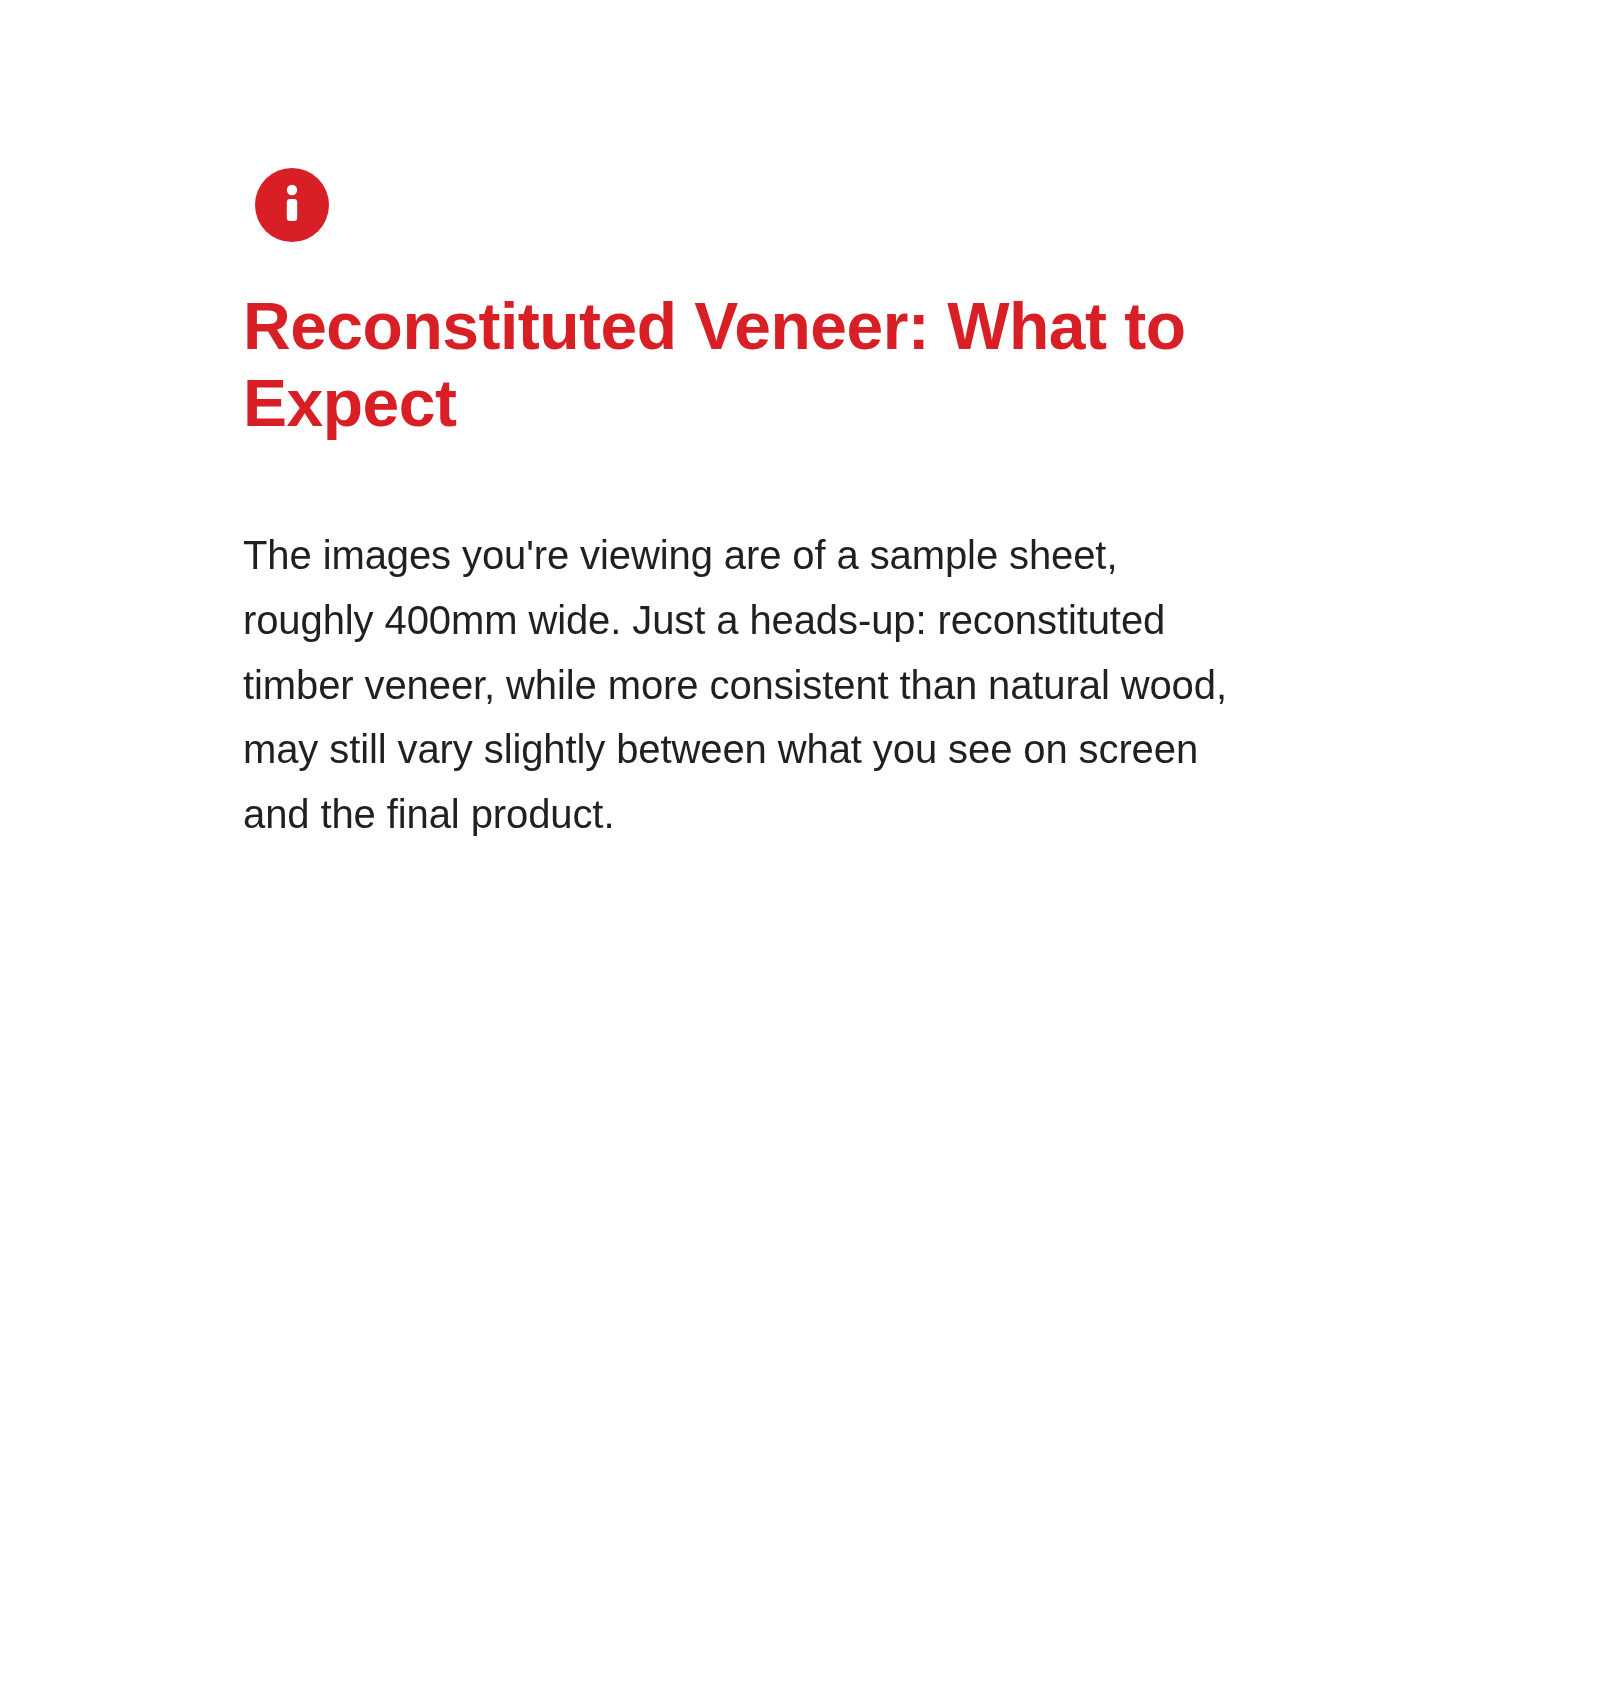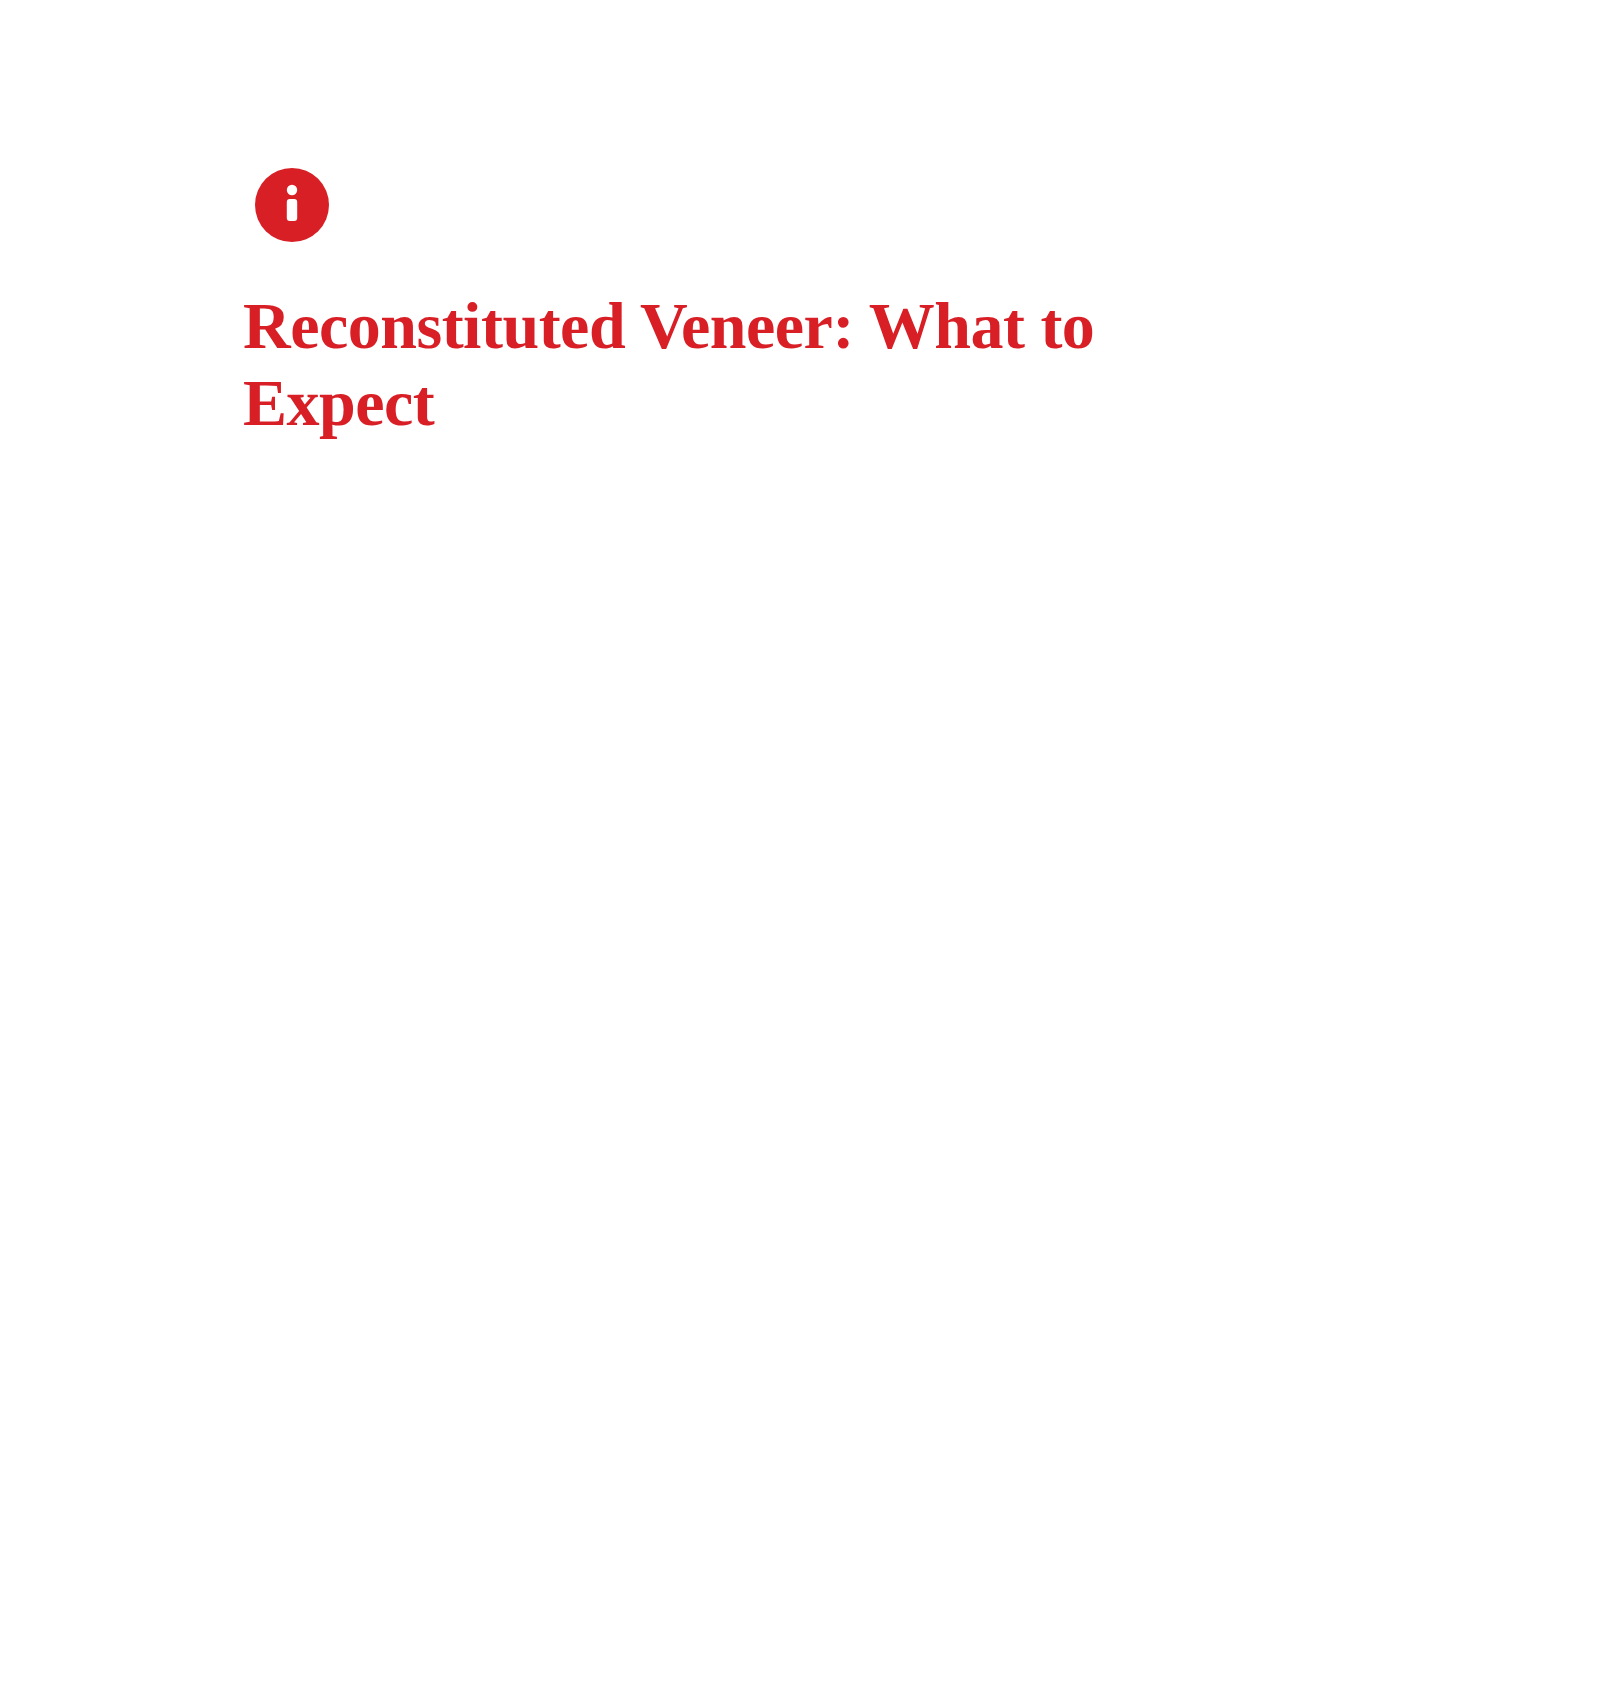--- a/index.html
+++ b/index.html
@@ -11,21 +11,20 @@
     height: 1686px;
     background: #ffffff;
     font-family: "Liberation Sans", sans-serif;
     -webkit-font-smoothing: antialiased;
   }
   .page {
     position: relative;
     width: 1284px;
     height: 1686px;
     box-sizing: border-box;
-    font-family: Liberation Serif, serif;
   }
   .content {
     position: absolute;
     left: 243px;
     top: 168px;
     width: 1010px;
   }
   .info-icon {
     width: 74px;
     height: 74px;
@@ -69,15 +68,16 @@
 
     <div class="info-icon">
       <svg width="34" height="44" viewBox="0 0 34 44" aria-hidden="true">
         <circle cx="17" cy="7" r="5.2" fill="#ffffff"></circle>
         <rect x="11.8" y="16" width="10.4" height="22" rx="3" fill="#ffffff"></rect>
       </svg>
     </div>
 
     <h1 class="notice-title">Reconstituted Veneer: What to Expect</h1>
 
+    <p class="body-text para-1">The images you're viewing are of a sample sheet, roughly 400mm wide. Just a heads-up: reconstituted timber veneer, while more consistent than natural wood, may still vary slightly between what you see on screen and the final product.</p>
 
   </div>
 </div>
 
 </body></html>

